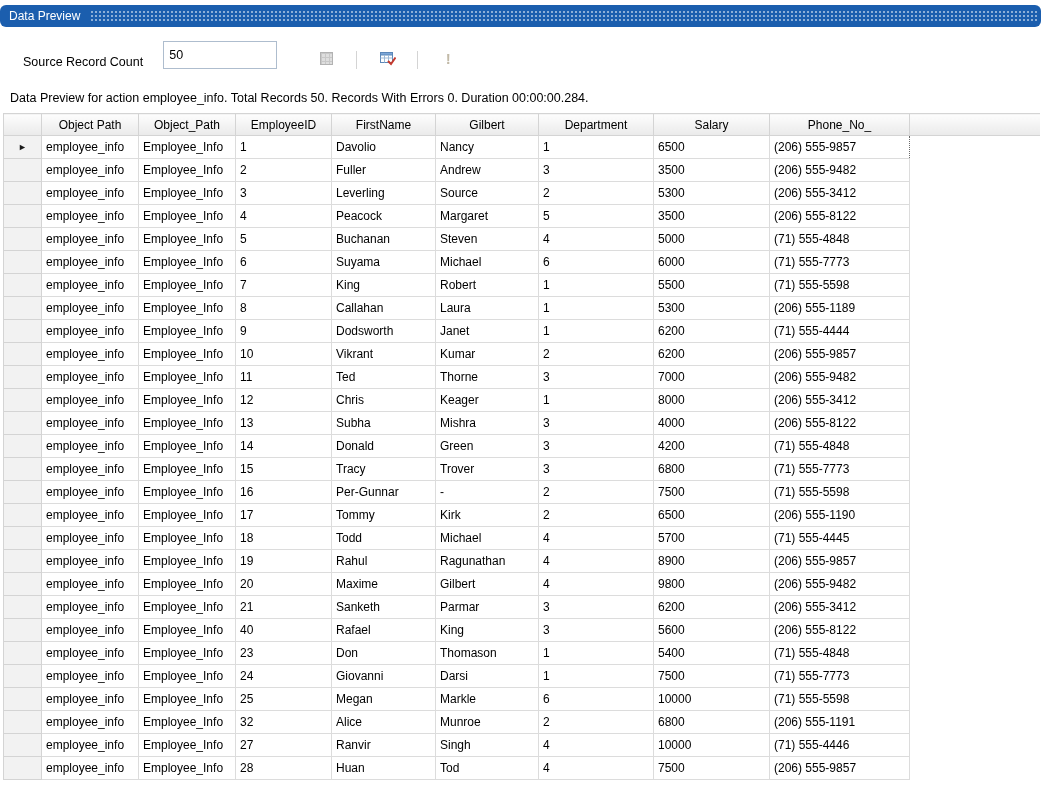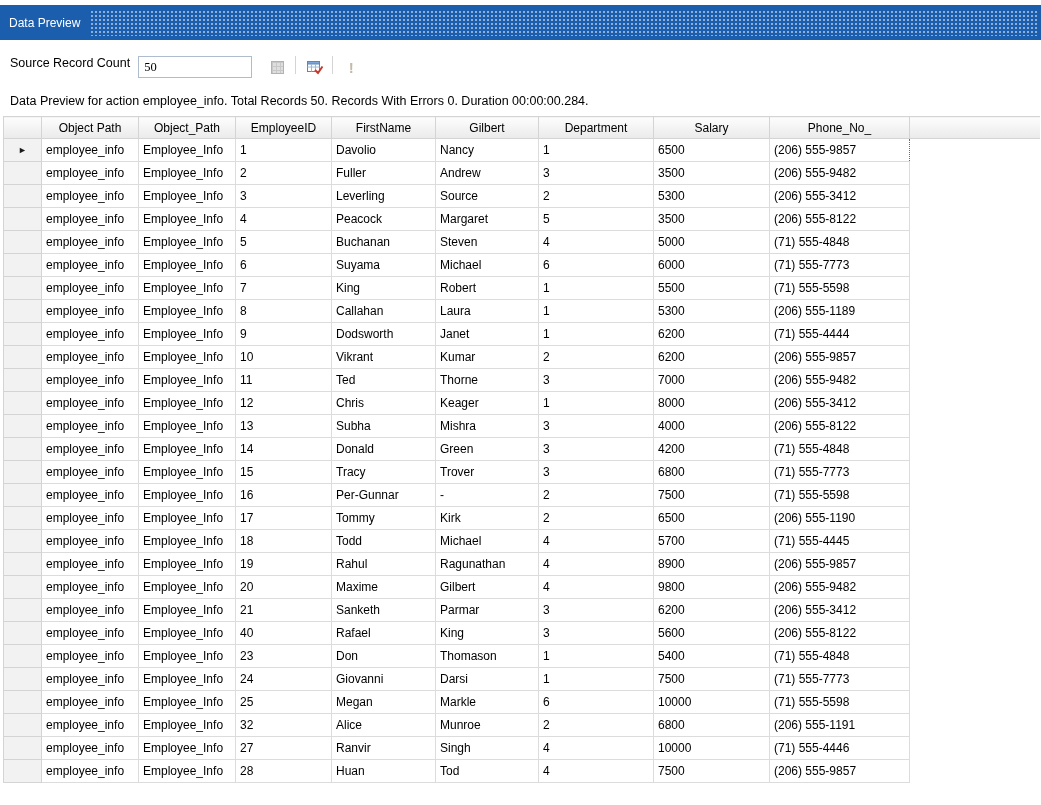--- a/index.html
+++ b/index.html
@@ -5,57 +5,57 @@
   * { box-sizing: border-box; }
   html,body { margin:0; padding:0; }
   body {
     width:1041px; height:805px; overflow:hidden;
     background:#ffffff; color:#000;
     font-family:"Liberation Sans", sans-serif; font-size:12px;
   }
 
   
   .panel-header {
-    margin-top:5px; height:35px; background:#1b5eae;
-    display:flex; align-items:center; padding-left:9px;
+    margin-top:5px; height:22px; background:#1b5eae;
+    display:flex; align-items:center; padding-left:9px;border-radius:6px;
   }
   .panel-title { color:#ffffff; font-size:12px; white-space:nowrap; padding-right:10px; }
   .dotted-grip {
     flex:1; align-self:stretch; margin:4px 3px 4px 0;
     background-image: radial-gradient(circle, rgba(255,255,255,0.5) 1px, rgba(0,0,0,0) 1.3px);
     background-size:4px 4px; background-position:0 1px;
   }
 
   
   .toolbar {
-    margin:16px 0 0 10px; height:26px;
-    display:flex; align-items:flex-start;
+    margin:16px 0 0 23px; height:26px;
+    display:flex; align-items:flex-end;gap:12px;
   }
   .src-label { font-size:12.5px; margin-right:8px; white-space:nowrap; }
   .src-input {
-    width:114px; height:22px; border:1px solid #aebdce; background:#fff;
-    font-family:Liberation Serif, serif; font-size:12.5px; padding:1px 5px; outline:none;
+    width:114px; height:28px; border:1px solid #aebdce; background:#fff;
+    font-family:Liberation Sans, sans-serif; font-size:12.5px; padding:1px 5px; outline:none;
   }
   .tb-gap { width:14px; }
   .tb-sep { width:1px; height:18px; background:#d4d4d4; margin:0 7px; }
   .tb-btn {
     width:22px; height:22px; display:flex; align-items:center; justify-content:center;
     background:transparent; border:1px solid transparent; cursor:default;
   }
   .sq-icon {
     width:13px; height:13px; border:1px solid #b2b2b2; background:#dedede;
     background-image:
       linear-gradient(#c8c8c8 1px, transparent 1px),
       linear-gradient(90deg,#c8c8c8 1px, transparent 1px);
     background-size:4px 4px;
   }
   .excl { font-size:15px; font-weight:bold; color:#c2baa8; line-height:1; }
 
   
-  .status-line { margin:12px 0 0 10px; font-size:12.5px; white-space:nowrap; }
+  .status-line { margin:22px 0 0 10px; font-size:12.5px; white-space:nowrap; }
 
   
   .grid-wrap { margin:8px 12px 0 3px; }
   table.grid { border-collapse:collapse; table-layout:fixed; width:1037px; }
   .c-sel{width:38px}.c-op{width:97px}.c-op2{width:97px}.c-id{width:96px}
   .c-fn{width:104px}.c-ln{width:103px}.c-dep{width:115px}.c-sal{width:116px}
   .c-ph{width:140px}.c-fill{width:auto}
 
   table.grid th {
     height:22px; font-weight:400; font-size:12px; text-align:center;

